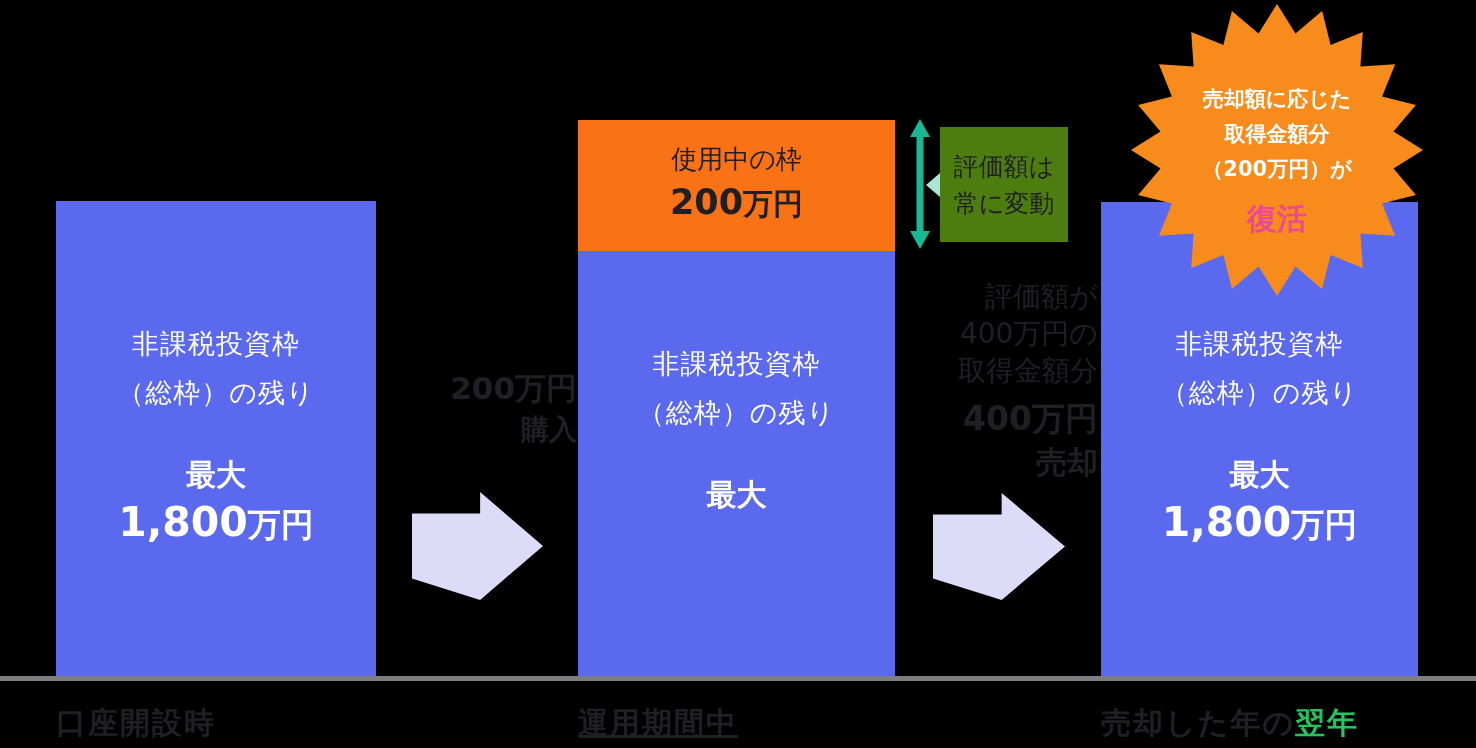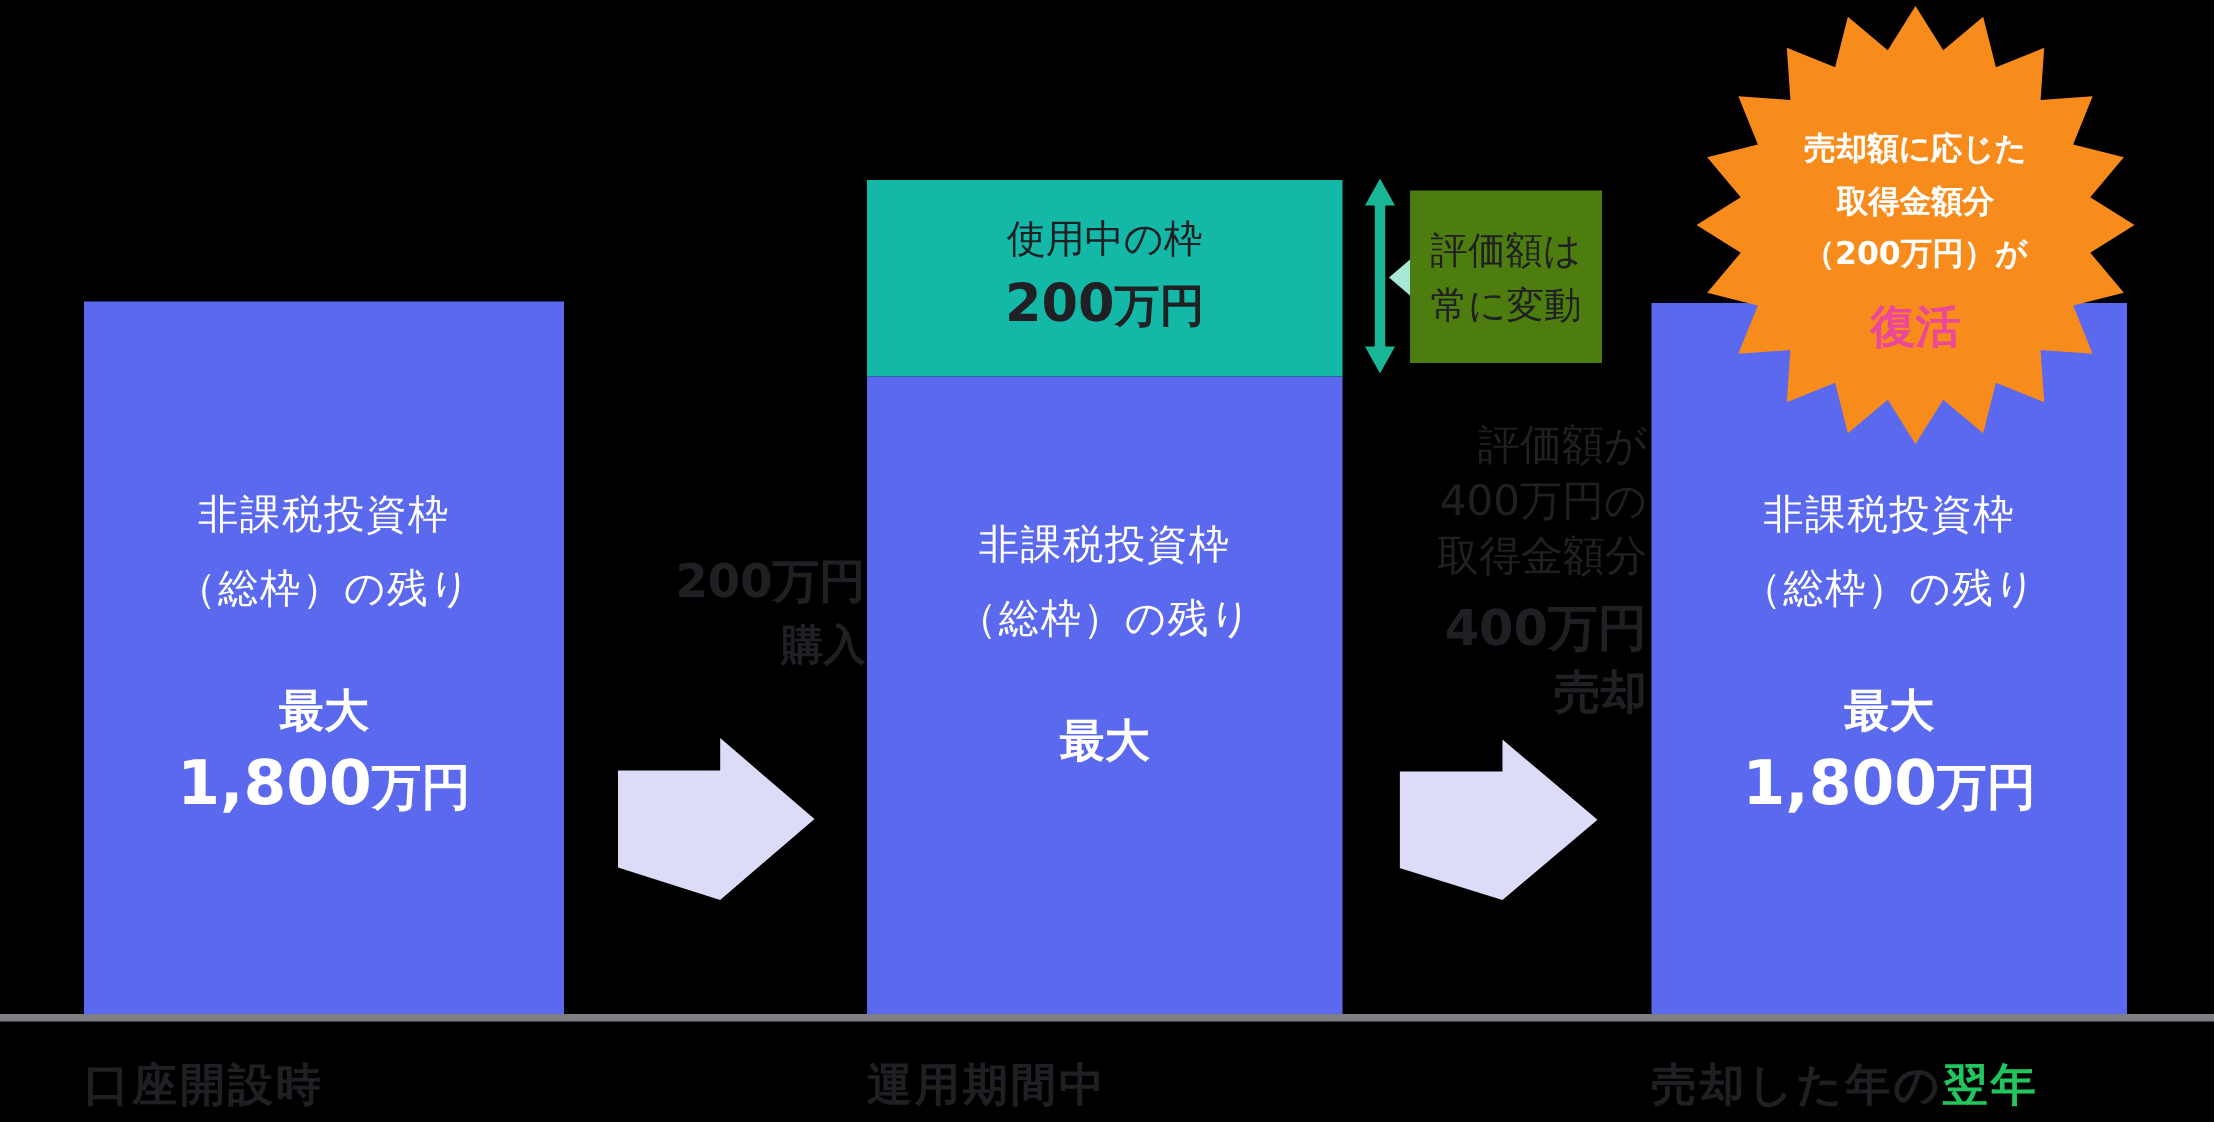--- a/index.html
+++ b/index.html
@@ -9,21 +9,21 @@
   }
   .bar{position:absolute;background:#5B69EE;}
   .bar-inner{display:flex;flex-direction:column;align-items:center;width:100%;}
   .bt-line{font-size:27px;font-weight:500;line-height:49px;color:#FFFFFF;letter-spacing:1px;}
   .bt-max{font-size:30px;font-weight:700;line-height:40px;color:#FFFFFF;}
   .bt-amount{line-height:54px;color:#FFFFFF;font-weight:700;}
   .bt-amount .num{font-size:41px;}
   .bt-amount .unit{font-size:33px;}
   .used-box{
     position:absolute;left:578px;top:120px;width:317px;height:131px;
-    background:#14b8a6;color:#202024;text-align:center;
+    background:#f97316;color:#202024;text-align:center;
     display:flex;flex-direction:column;align-items:center;justify-content:center;
   }
   .used-title{font-size:26px;font-weight:500;line-height:40px;color:#1F1F24;}
   .used-amount{font-weight:700;line-height:46px;color:#1F1F24;}
   .used-amount .num{font-size:35px;}
   .used-amount .unit{font-size:30px;}
   .axis-line{position:absolute;left:0;top:676px;width:1476px;height:5px;background:#7E7E82;}
   .stage-label{
     position:absolute;top:703px;text-align:left;font-size:30px;font-weight:600;
     color:#202024;letter-spacing:2px;
@@ -122,16 +122,16 @@
   <div class="badge-text">
     <div class="badge-line">売却額に応じた</div>
     <div class="badge-line">取得金額分</div>
     <div class="badge-line">（200万円）が</div>
     <div class="badge-highlight">復活</div>
   </div>
 
   <div class="axis-line"></div>
 
   <div class="stage-label" style="left:56px;width:320px;">口座開設時</div>
-  <div class="stage-label" style="left:578px;width:317px;">運用期間中</div>
+  <div class="stage-label" style="left:578px;width:317px;text-decoration:underline;">運用期間中</div>
   <div class="stage-label" style="left:1101px;width:317px;"><span>売却した年の</span><span class="red">翌年</span></div>
 
 </div>
 
 </body></html>

